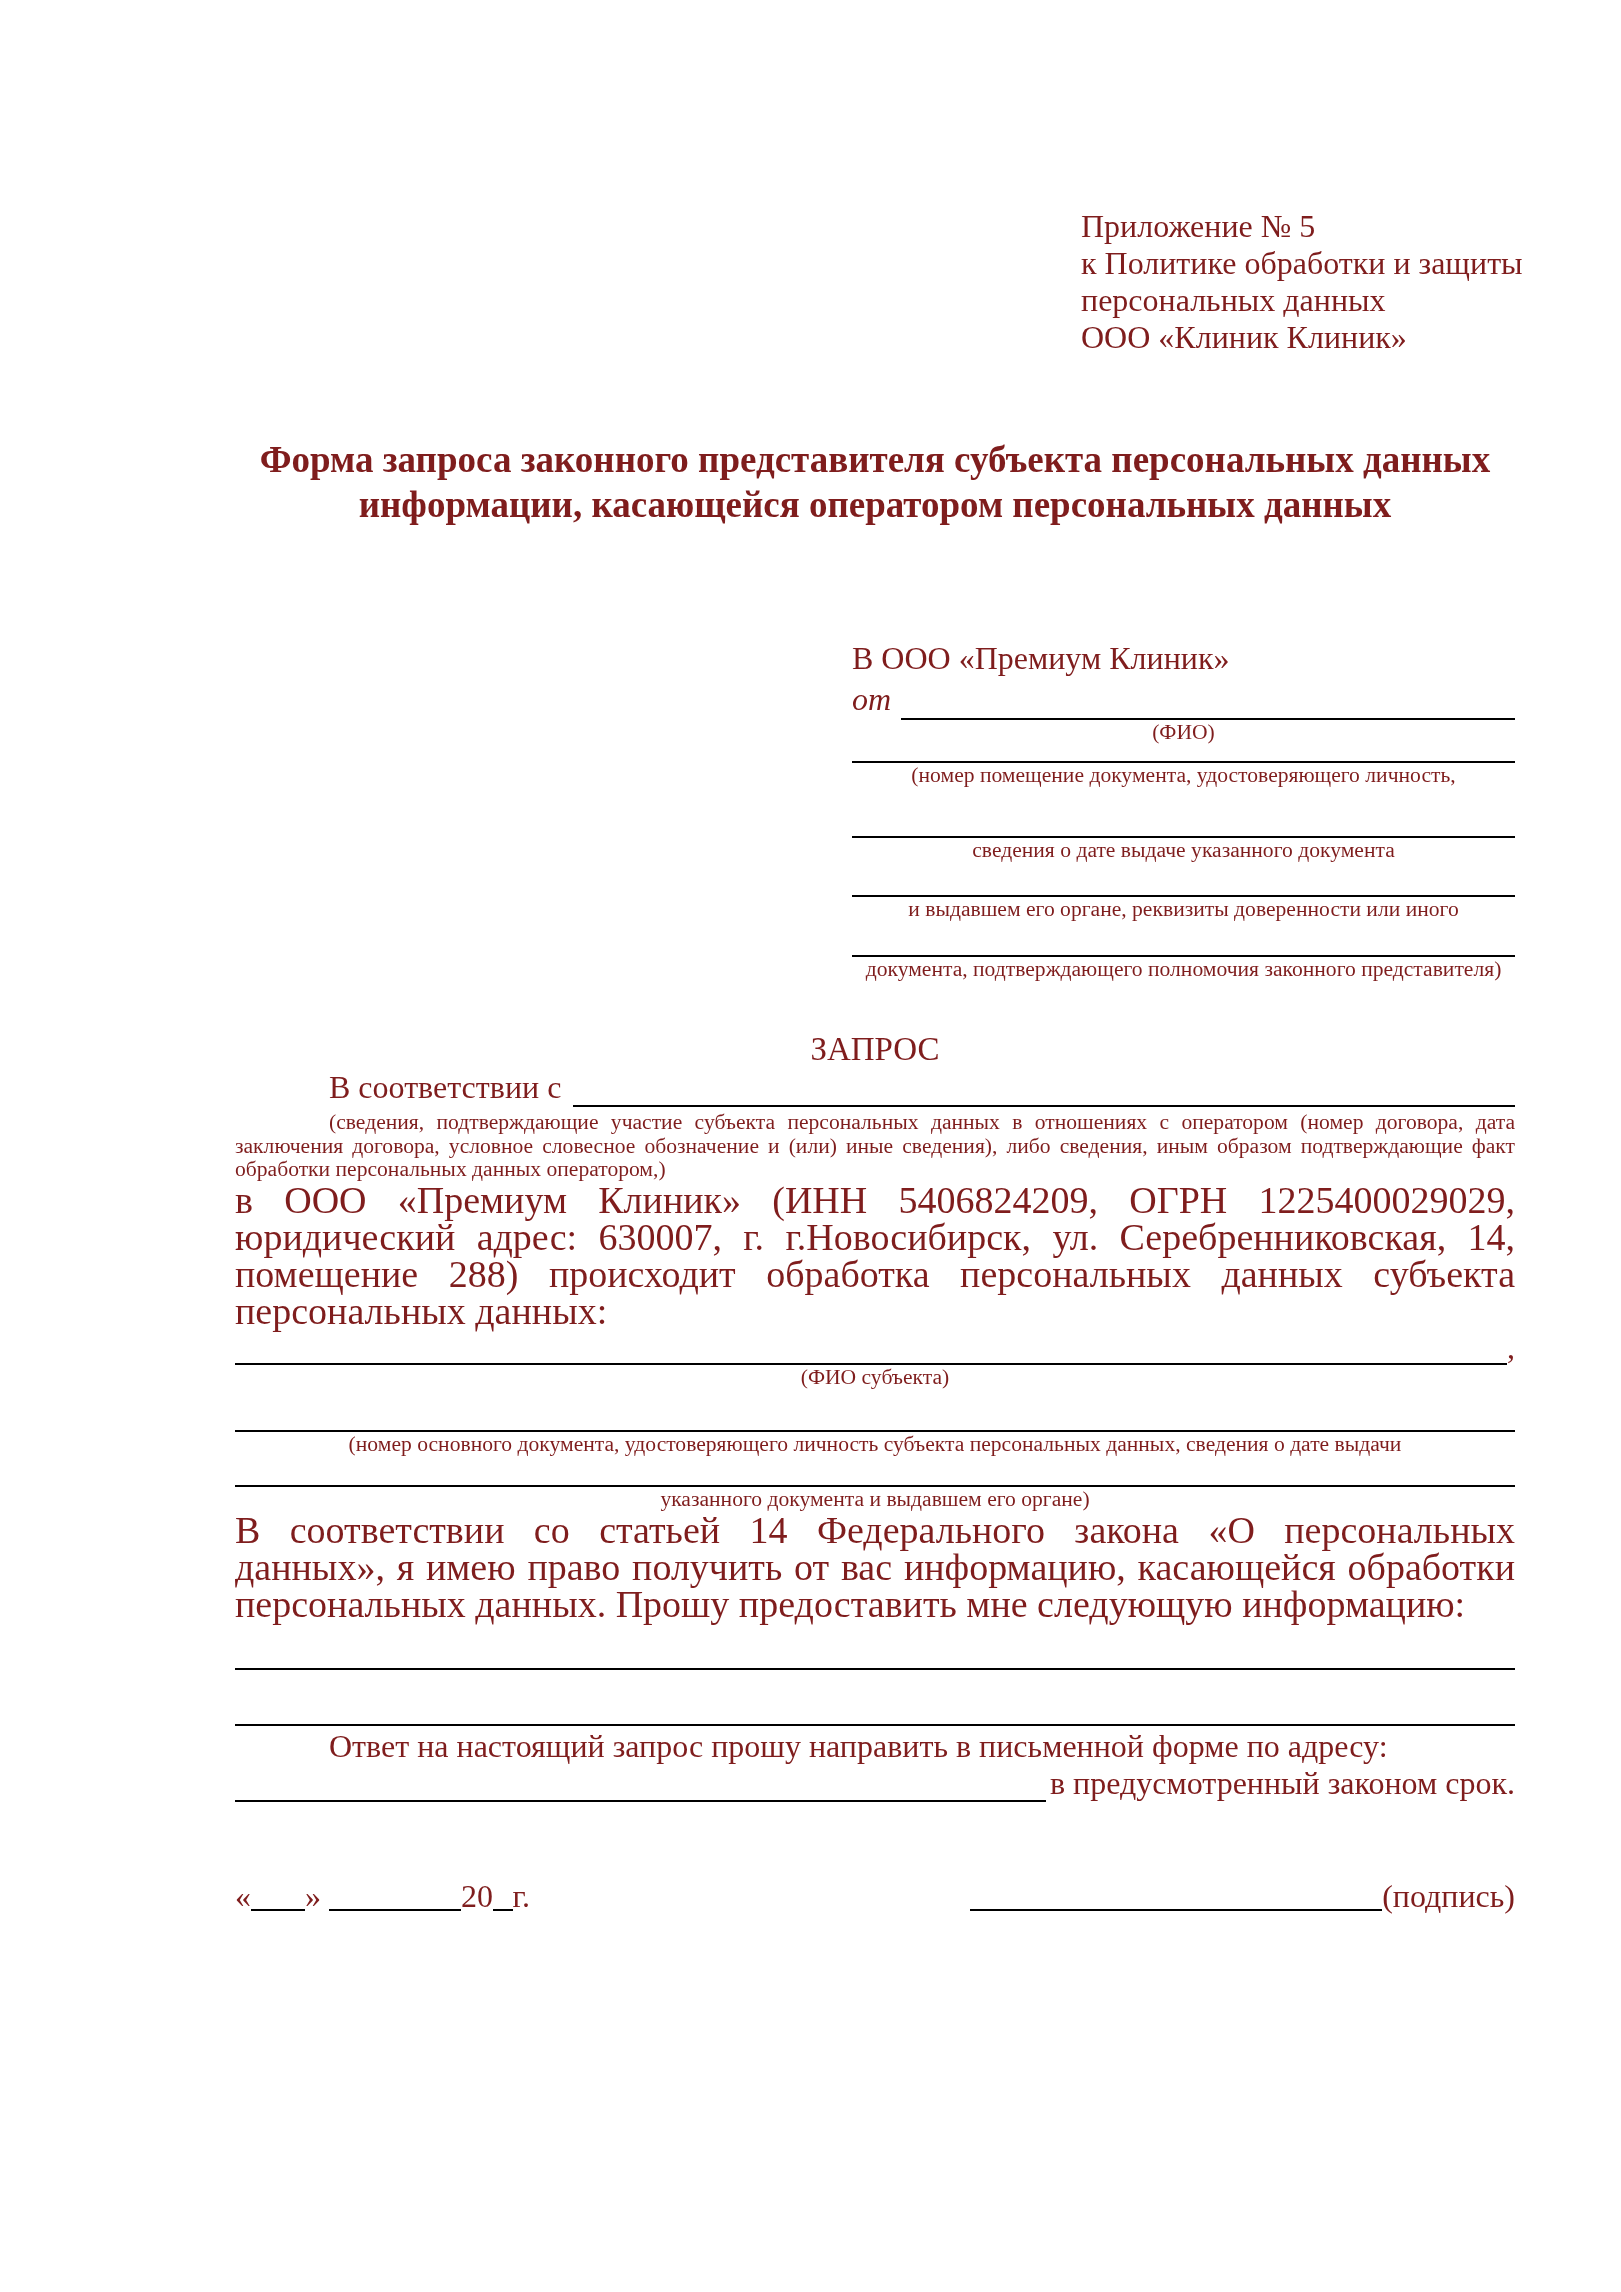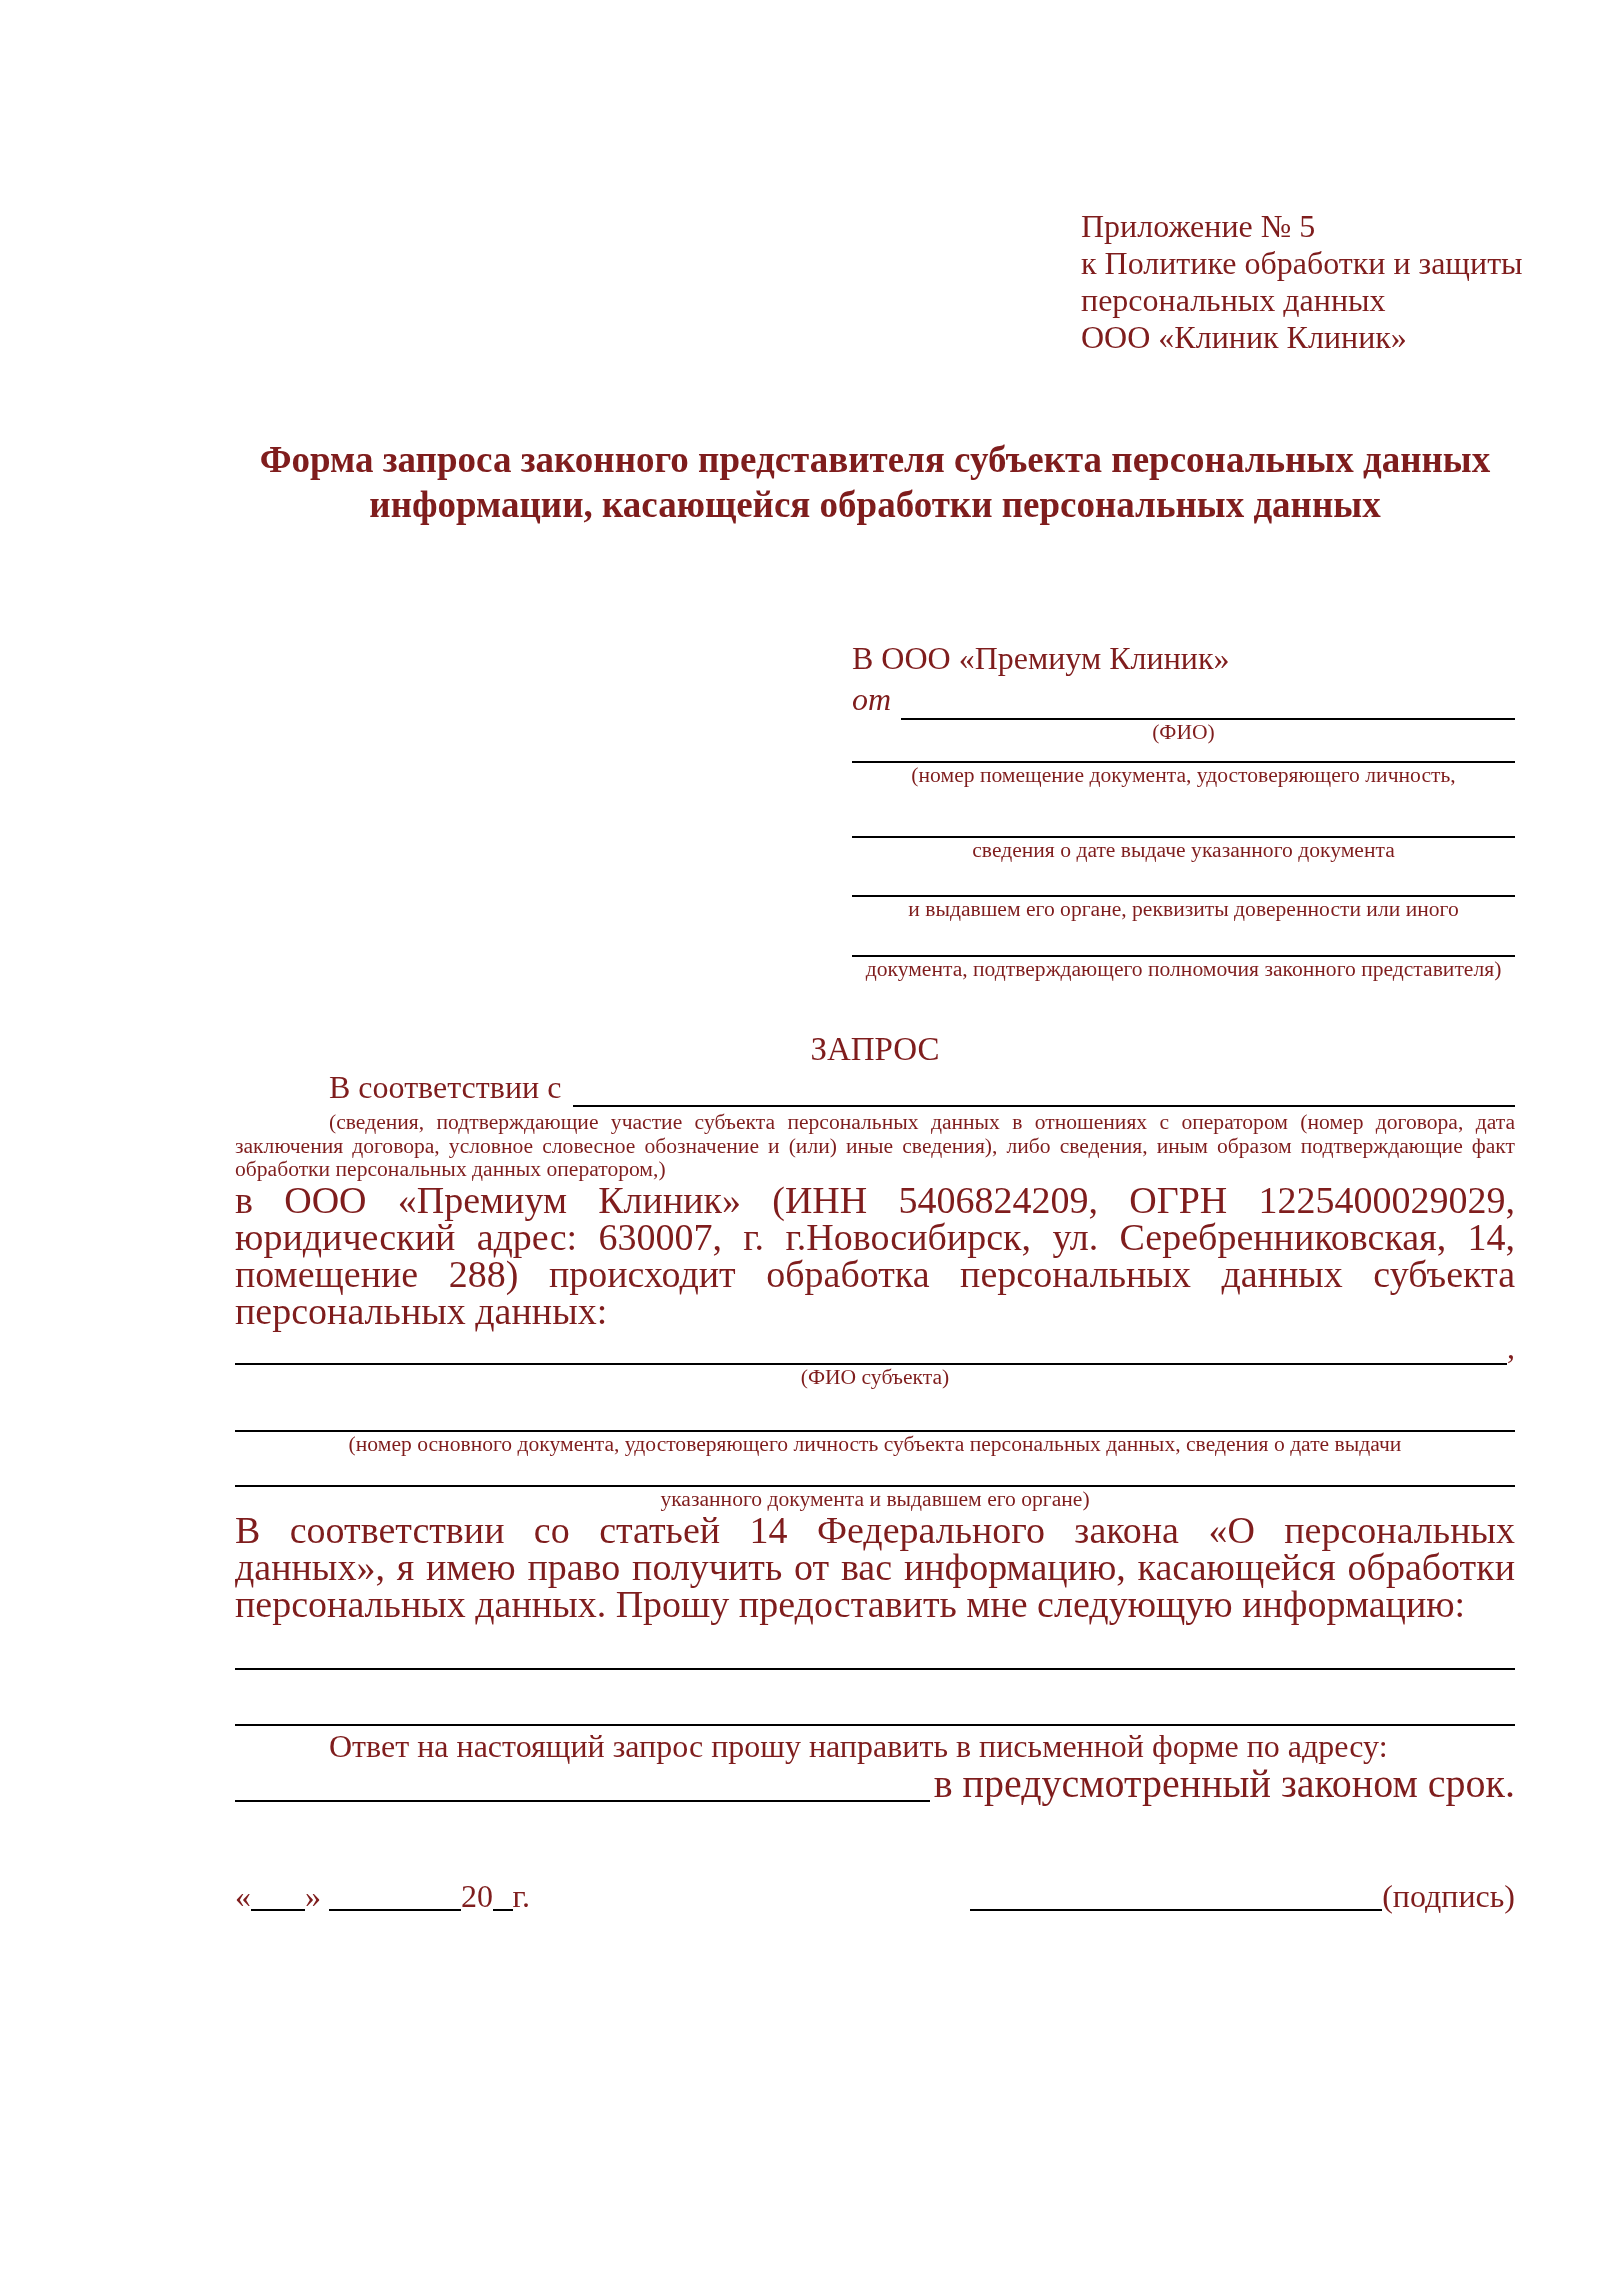--- a/index.html
+++ b/index.html
@@ -31,21 +31,21 @@
   .zapros { margin-top: 49px; text-align: center; font-size: 33px; line-height: 37px; }
   .intro-row { display: flex; align-items: flex-end; font-size: 32px; line-height: 39px; padding-left: 94px; }
   .intro-row .label { white-space: nowrap; }
   .intro-row .flex-line { flex: 1; margin-left: 11.8px; border-bottom: 2.9px solid #000; height: 29px; }
   .smallcap-just { font-size: 21.6px; line-height: 23.5px; text-align: justify; text-indent: 94px; margin-top: 3.9px; }
   .body-p { font-size: 38px; line-height: 37px; text-align: justify; }
   .comma-row { display: flex; align-items: flex-end; font-size: 32px; line-height: 35px; }
   .comma-row .flex-line { flex: 1; border-bottom: 2.9px solid #000; height: 27.4px; }
   .cap-wide { font-size: 21.6px; line-height: 25.5px; text-align: center; white-space: nowrap; }
   .reply-p { font-size: 32px; line-height: 37px; text-align: justify; text-indent: 94px; margin-top: 2px; }
-  .tail-row { display: flex; align-items: flex-end; font-size: 40px; line-height: 37px; }
+  .tail-row { display: flex; align-items: flex-end; font-size: 32px; line-height: 37px; }
   .tail-row .flex-line { flex: 1; border-bottom: 2.9px solid #000; height: 27.4px; margin-right: 3.9px; }
   .tail-row .tail { white-space: nowrap; }
   
   .footer-row { margin-top: 76px; display: flex; justify-content: space-between; font-size: 32px; line-height: 37px; gap: 25px; }
   .iline { display: inline-block; border-bottom: 2.9px solid #000; height: 2px; vertical-align: -3.9px; }
   .il-55 { width: 54px; } .il-135 { width: 132px; } .il-20 { width: 19.6px; } .il-420 { width: 412px; }
   .nowrap { white-space: nowrap; }
 </style>
 </head>
 <body>
@@ -54,21 +54,21 @@
 
   <div class="annex">
     <div>Приложение № 5</div>
     <div>к Политике обработки и защиты</div>
     <div>персональных данных</div>
     <div>ООО «Клиник Клиник»</div>
   </div>
 
   <div class="doc-title">
     <div>Форма запроса законного представителя субъекта персональных данных</div>
-    <div>информации, касающейся обработки персональных данных</div>
+    <div>информации, касающейся оператором персональных данных</div>
   </div>
 
   <div class="addr">
     <div class="addr-to">В ООО «Премиум Клиник»</div>
     <div class="from-row">
       <span class="label">от</span>
       <span class="flex-line"></span>
     </div>
     <div class="cap">(ФИО)</div>
 

